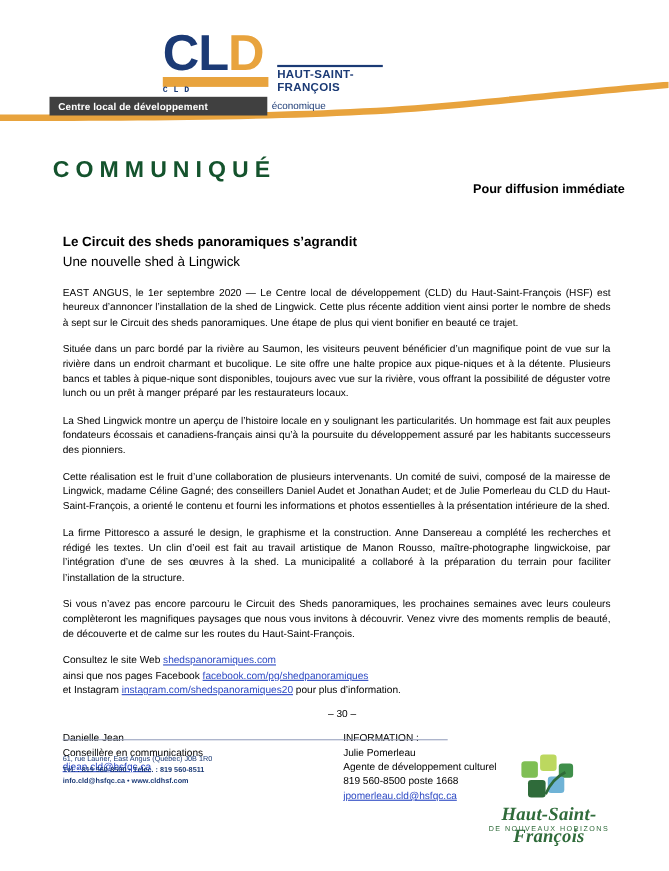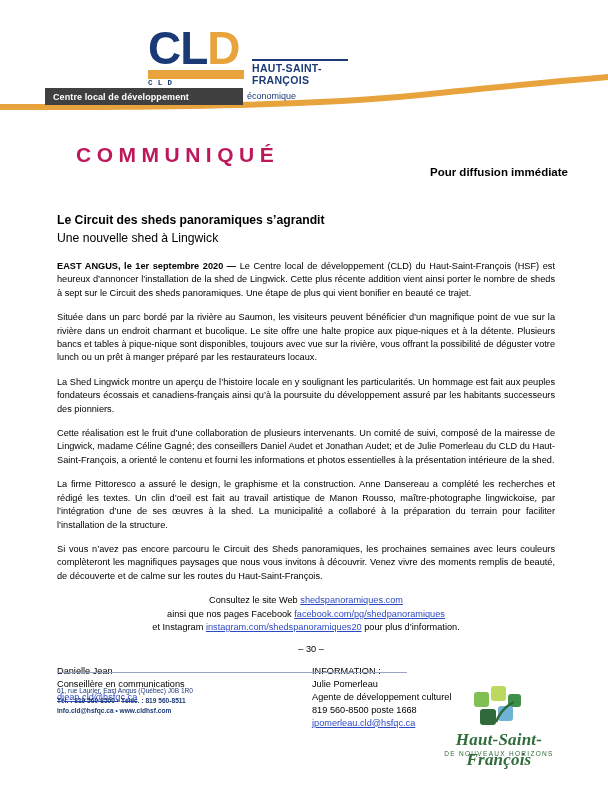--- a/index.html
+++ b/index.html
@@ -116,22 +116,21 @@
   }
 
   
   .communique {
     position: absolute;
     left: 48px;
     top: 143px;
     font-size: 21px;
     font-weight: bold;
     letter-spacing: 5.5px;
-    color: #be185d;
-    margin-left: 28px;
+    color: #14532d;
   }
   .diffusion {
     position: absolute;
     right: 40px;
     top: 166px;
     font-size: 11.5px;
     font-weight: bold;
     color: #000;
   }
 
@@ -156,23 +155,23 @@
     font-size: 12.2px;
     font-weight: normal;
     line-height: 16px;
     margin: 0 0 14px 0;
     text-align: left;
   }
   p.para {
     margin: 0 0 11px 0;
   }
   p.para.last { margin-bottom: 11px; }
-  .lead { font-weight: bold; }
-
-  .links-block { margin: 0 0 6px 0; text-align:center; }
+  .lead { font-weight: normal; }
+
+  .links-block { margin: 0 0 6px 0; text-align:left; }
   .links-block div { line-height: 13.4px; }
   a, .link {
     color: #2c49c4;
     text-decoration: underline;
   }
 
   .dash30 {
     text-align: center;
     font-size: 9.2px;
     margin: 9px 0 8px 0;

